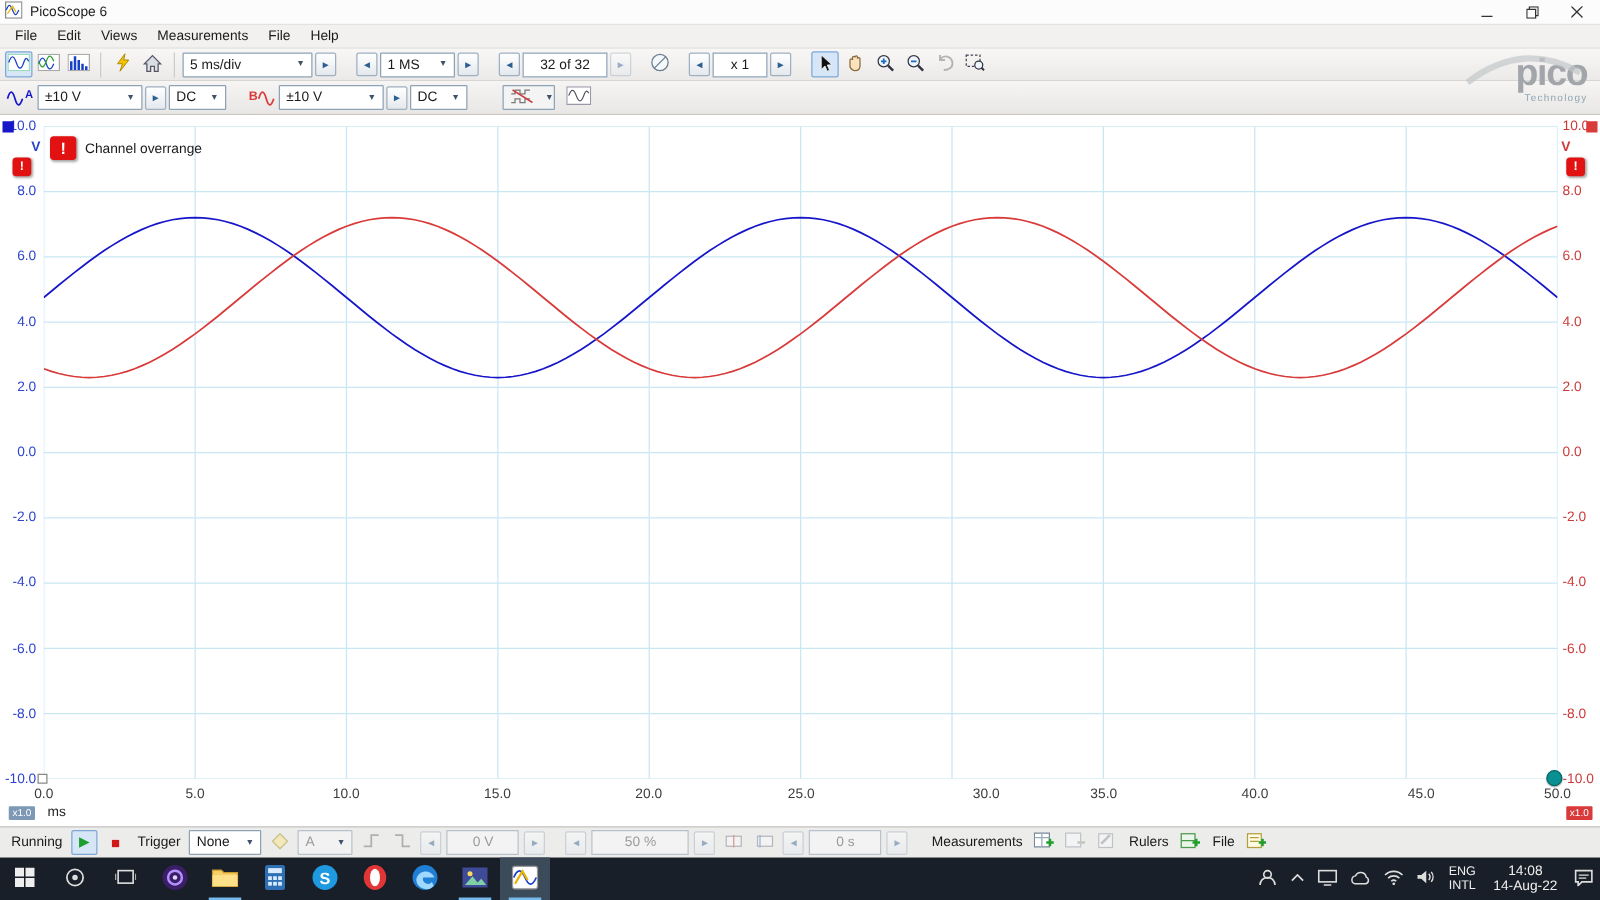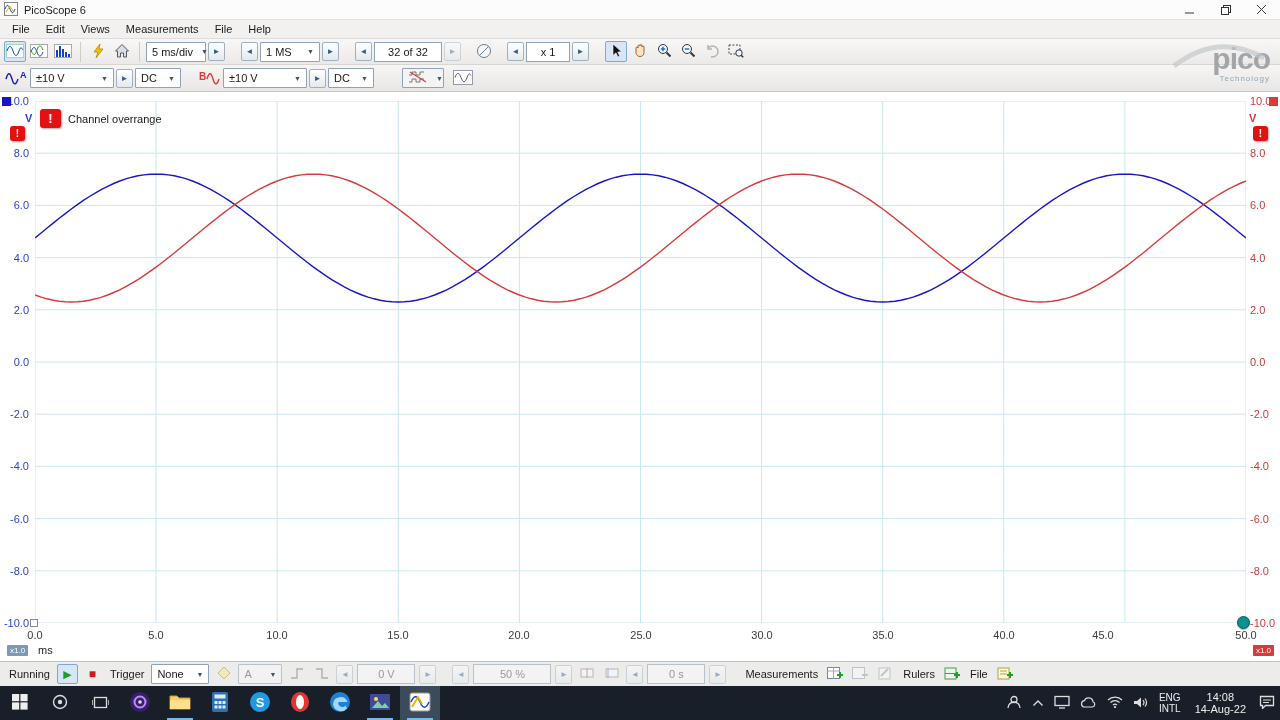--- a/index.html
+++ b/index.html
@@ -148,21 +148,21 @@
           <path d="M9 1 L3 9 H7 L5 15 L12 6 H8 Z" fill="#f4c400" stroke="#b08900" stroke-width="0.8"></path>
         </svg></span>
   </div>
   <div class="tbtn">
     <span><svg width="16" height="15" viewBox="0 0 16 15">
           <path d="M8 1.5 L14.5 8 H12.5 V14 H9.5 V10 H6.5 V14 H3.5 V8 H1.5 Z" fill="#d8dee4" stroke="#556"></path>
         </svg></span>
   </div>
   <div class="sep"></div>
 
-  <div class="dd" style="width:60px">
+  <div class="dd" style="width:104px">
     <span>5 ms/div</span>
     <span class="caret">▼</span>
   </div>
   <div class="arrow">►</div>
   <span class="gap12"></span>
 
   <div class="arrow">◄</div>
   <div class="dd" style="width:60px">
     <span>1 MS</span>
     <span class="caret">▼</span>
@@ -342,24 +342,24 @@
       <div class="ylab" style="top: 46px;">8.0</div>
       <div class="ylab" style="top: -6px;">10.0</div>
     </div>
   <div id="x-axis-labels" style="color: rgb(60, 60, 60);">
       <div class="xlab" style="left: 0px;">0.0</div>
       <div class="xlab" style="left: 121px;">5.0</div>
       <div class="xlab" style="left: 242px;">10.0</div>
       <div class="xlab" style="left: 363px;">15.0</div>
       <div class="xlab" style="left: 484px;">20.0</div>
       <div class="xlab" style="left: 606px;">25.0</div>
-      <div class="xlab" style="left: 727px;">30.0</div>
+      <div class="xlab" style="left: 754px;">30.0</div>
       <div class="xlab" style="left: 848px;">35.0</div>
       <div class="xlab" style="left: 969px;">40.0</div>
-      <div class="xlab" style="left: 1068px;">45.0</div>
+      <div class="xlab" style="left: 1102px;">45.0</div>
       <div class="xlab" style="left: 1211px;">50.0</div>
     </div>
 
   <div class="chmark" style="left: 2px; background: rgb(23, 23, 201);"></div>
   <div class="chmark" style="left: 1269px; background: rgb(217, 58, 58);"></div>
 
   <span class="vunit" style="left: 25px; color: rgb(44, 68, 204);">V</span>
   <span class="vunit" style="left: 1249px; color: rgb(204, 58, 58);">V</span>
 
   <div class="warnicon" style="left:10px;top:34px">!</div>

